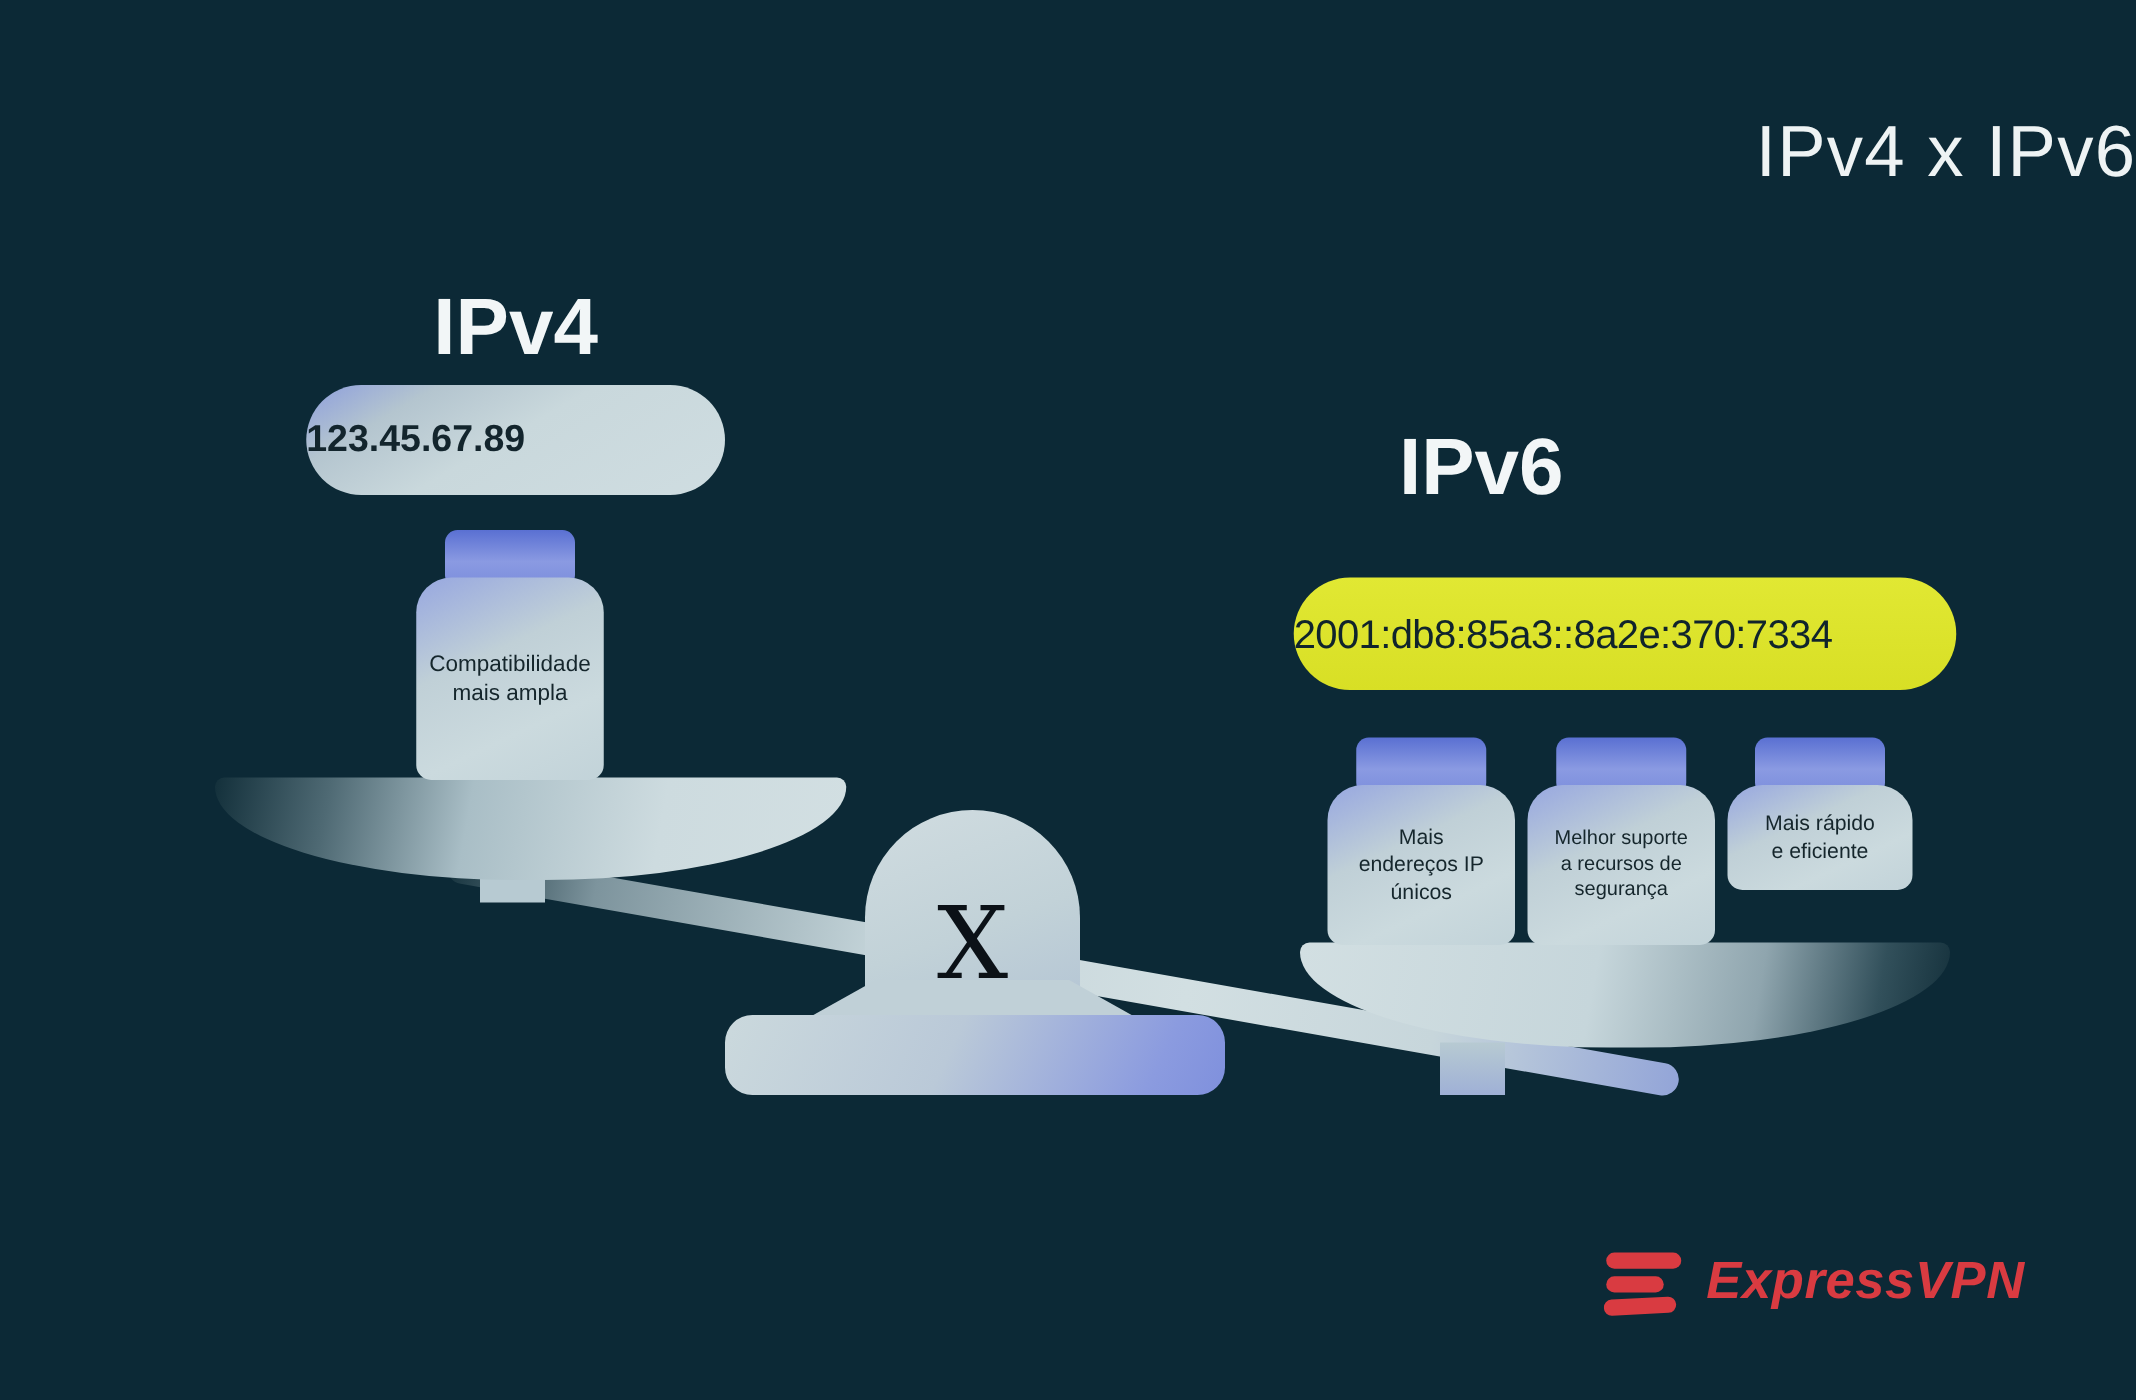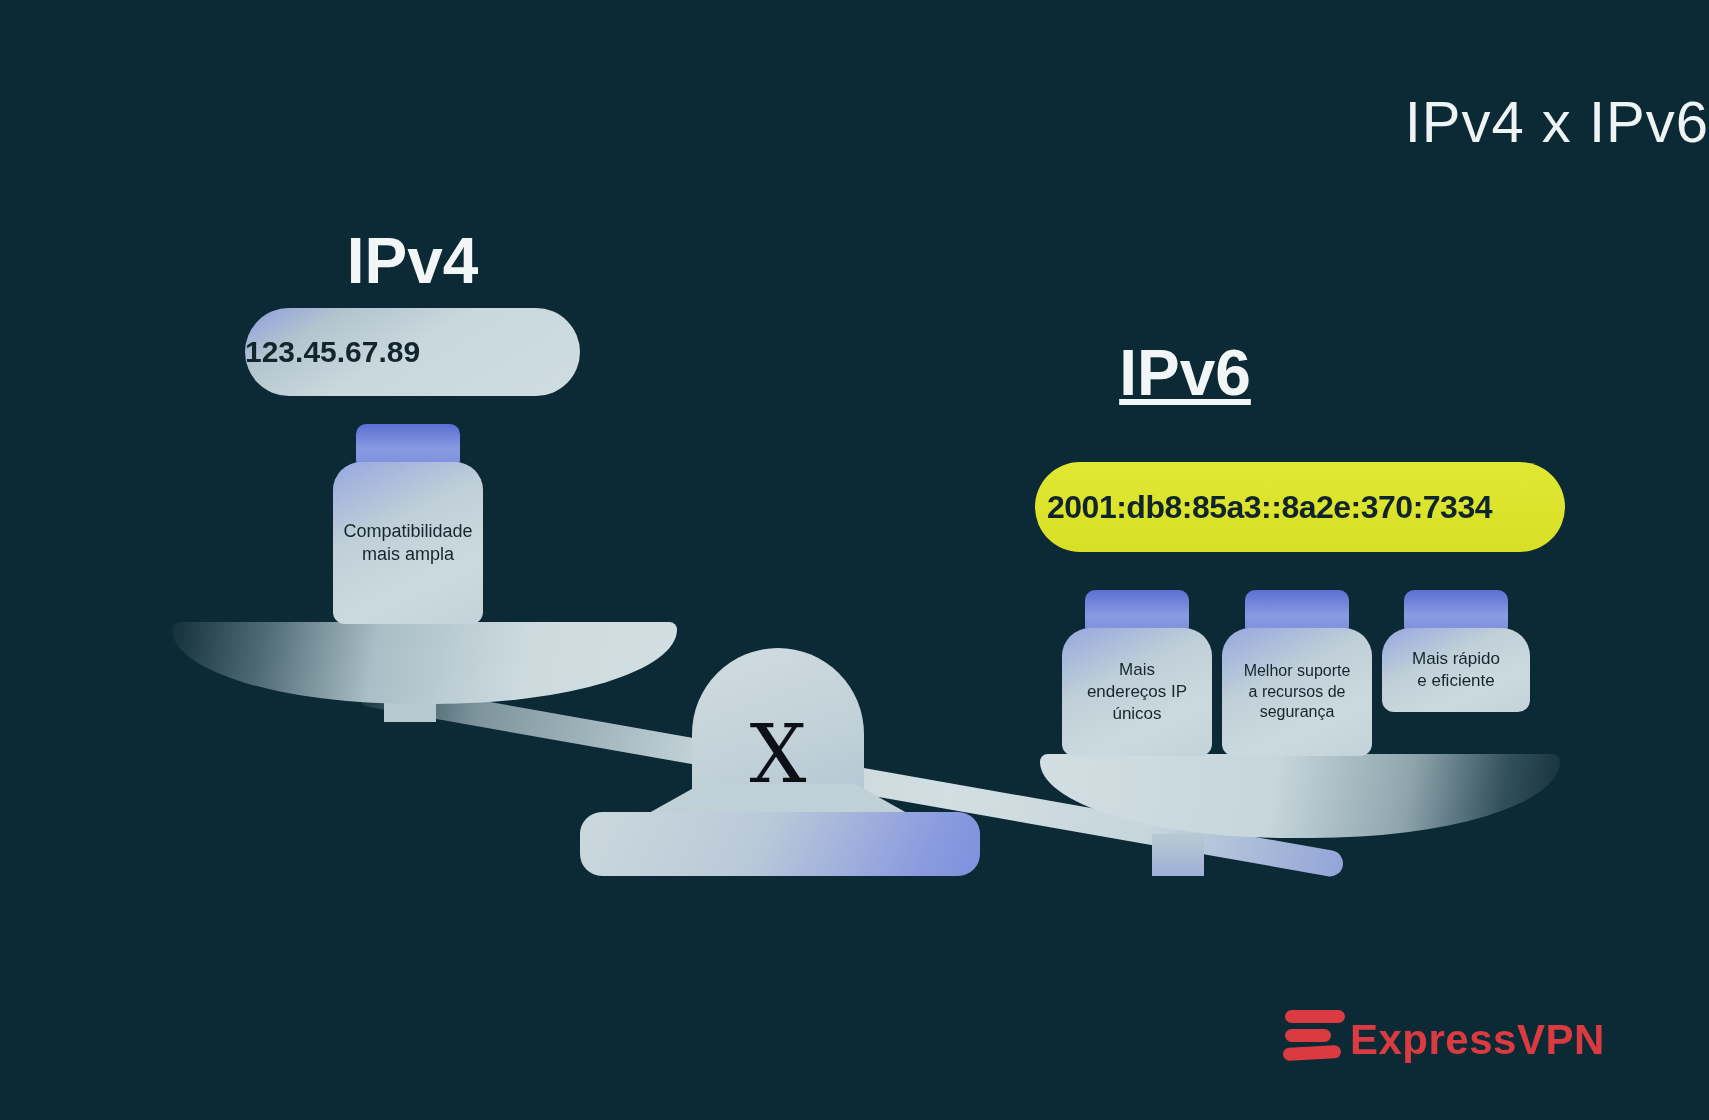--- a/index.html
+++ b/index.html
@@ -23,21 +23,21 @@
   }
   .pill-left{
     left:245px;top:308px;width:335px;height:88px;
     background:linear-gradient(150deg,#8d9edd 0%,#b4c5cf 22%,#c9d8dc 48%,#cfdde1 100%);
   }
   .pill-left .pill-text{font-size:30px;font-weight:700;color:#13252d;}
   .pill-yellow{
     left:1035px;top:462px;width:530px;height:90px;
     background:linear-gradient(180deg,#e1e833 0%,#d8df25 100%);
   }
-  .pill-yellow .pill-text{font-size:32px;font-weight:700;color:#10242c;letter-spacing:-0.5px;margin-left:12px;}
+  .pill-yellow .pill-text{font-size:32px;font-weight:400;color:#10242c;letter-spacing:-0.5px;}
 
   
   .beam{
     left:358px;top:679px;width:1000px;height:26px;border-radius:13px;
     transform:rotate(10deg);transform-origin:left center;
     background:linear-gradient(90deg,#16333e 0%,#7d949d 12%,#c4d4d9 35%,#d2dfe2 60%,#c7d6db 80%,#93a5d8 100%);
   }
   .stem{background:#b7cad2;}
   .stem-left{left:384px;top:694px;width:52px;height:28px;}
   .stem-right{left:1152px;top:834px;width:52px;height:42px;
@@ -93,25 +93,25 @@
   .bottle-ipv4{left:333px;top:424px;width:150px;height:200px;}
   .bottle-ipv4 .weight-label{font-size:18px;width:136px;}
   .bottle-r1{left:1062px;top:590px;width:150px;height:166px;}
   .bottle-r1 .weight-label{font-size:17px;width:112px;}
   .bottle-r2{left:1222px;top:590px;width:150px;height:166px;}
   .bottle-r2 .weight-label{font-size:16px;width:120px;}
   .bottle-r3{left:1382px;top:590px;width:148px;height:122px;}
   .bottle-r3 .weight-label{font-size:17px;width:100px;}
 
   .heading-ipv4{left:245px;top:224px;width:335px;}
-  .heading-ipv6{left:1035px;top:336px;width:300px;text-decoration:underline;}
+  .heading-ipv6{left:1035px;top:336px;width:300px;}
 
   
   .brand{
-    left:1283px;top:1000px;height:64px;display:flex;align-items:flex-end;gap:3px;
+    left:1283px;top:1000px;height:64px;display:flex;align-items:flex-start;gap:18px;font-style:italic;
   }
   .brand .wordmark{
     font-size:42px;font-weight:700;color:#d93b41;letter-spacing:0.5px;
   }
   .brand .mark{width:64px;height:56px;display:block;}
 </style>
 </head>
 <body>
 
 <div class="stage">

